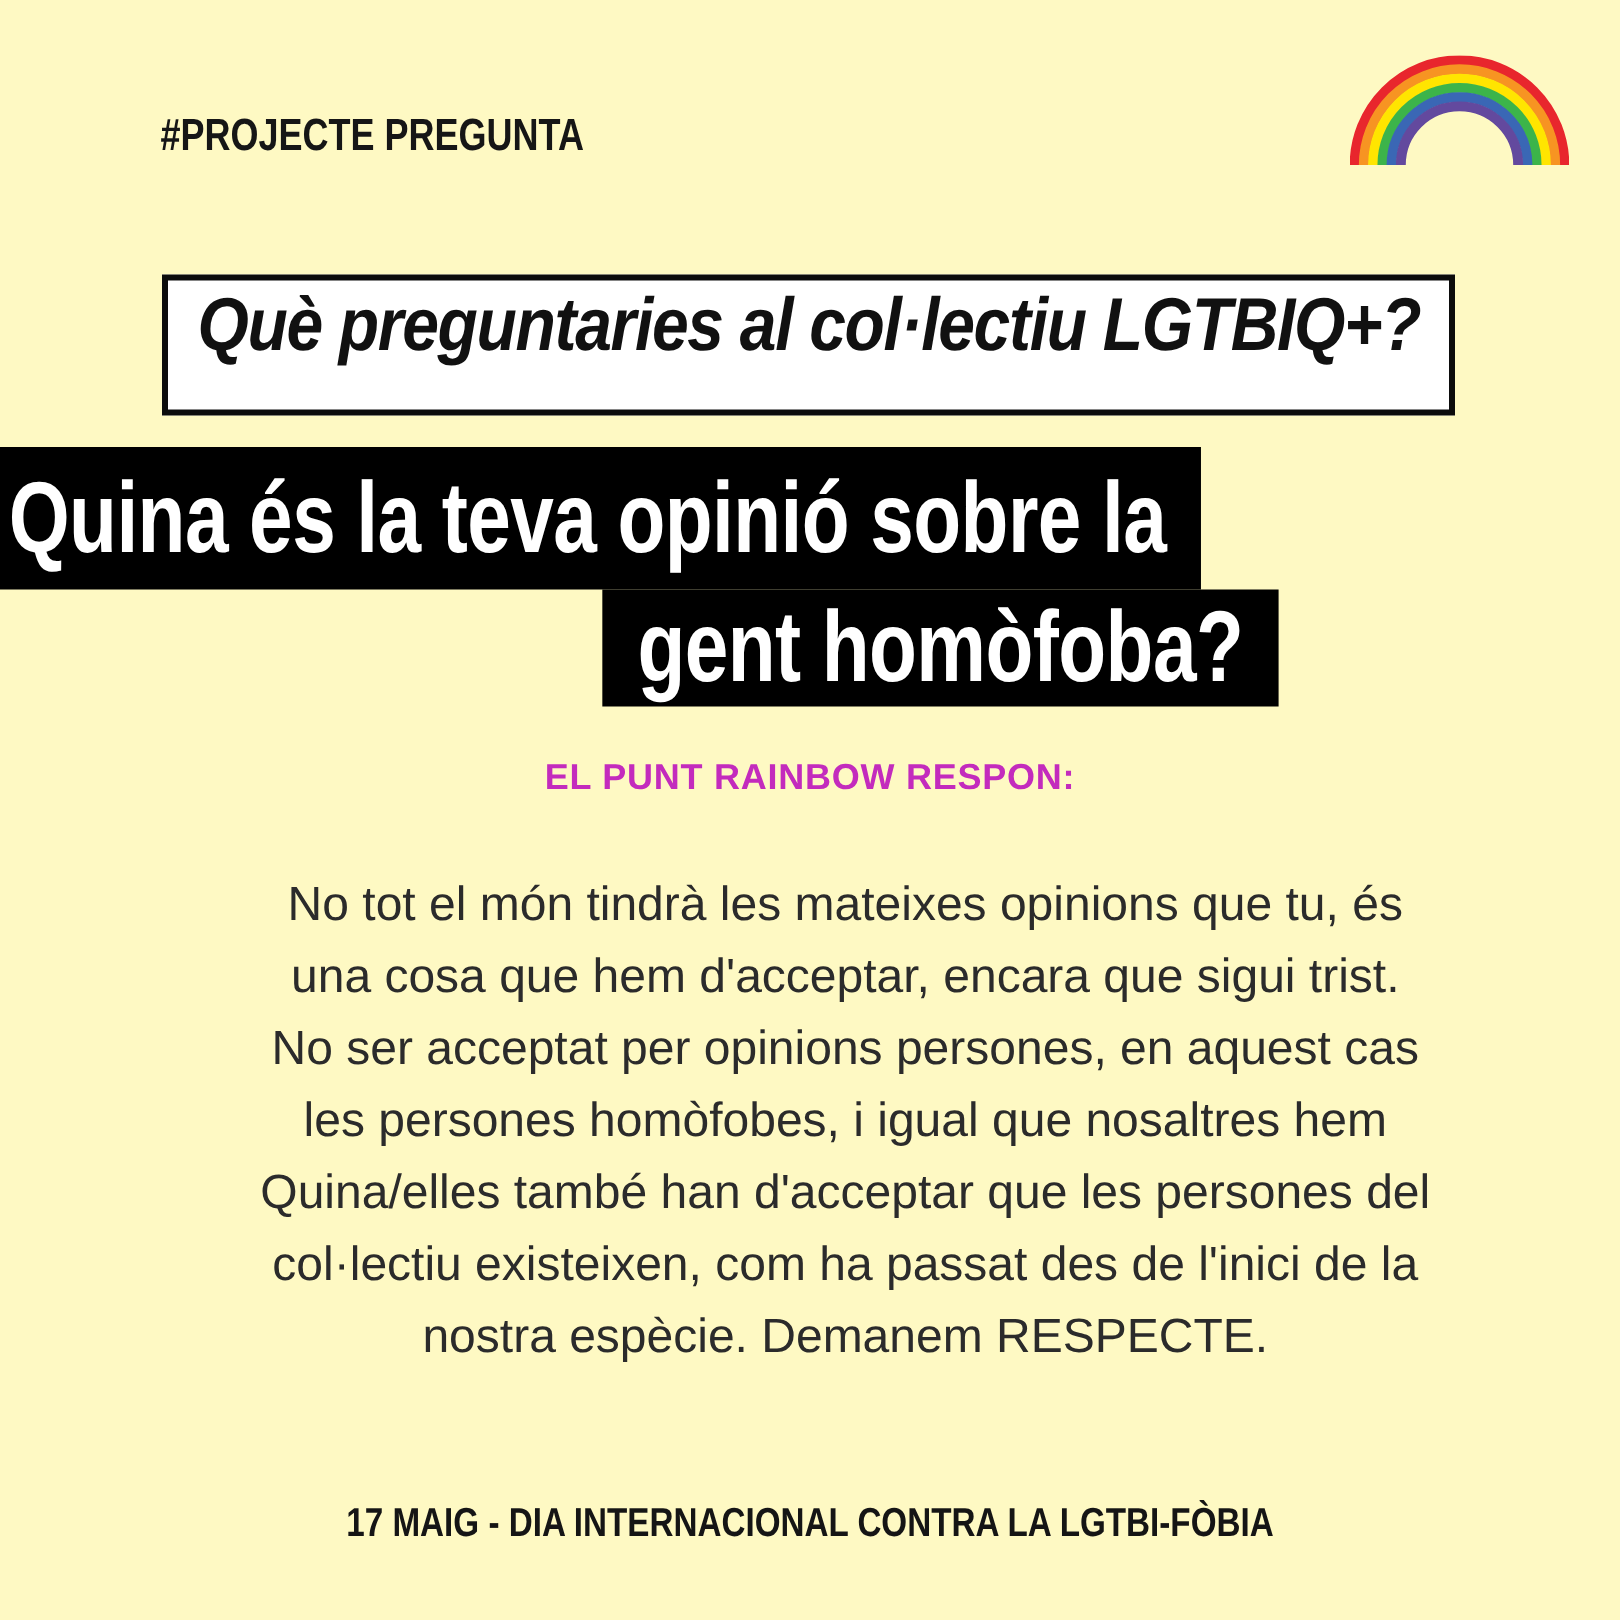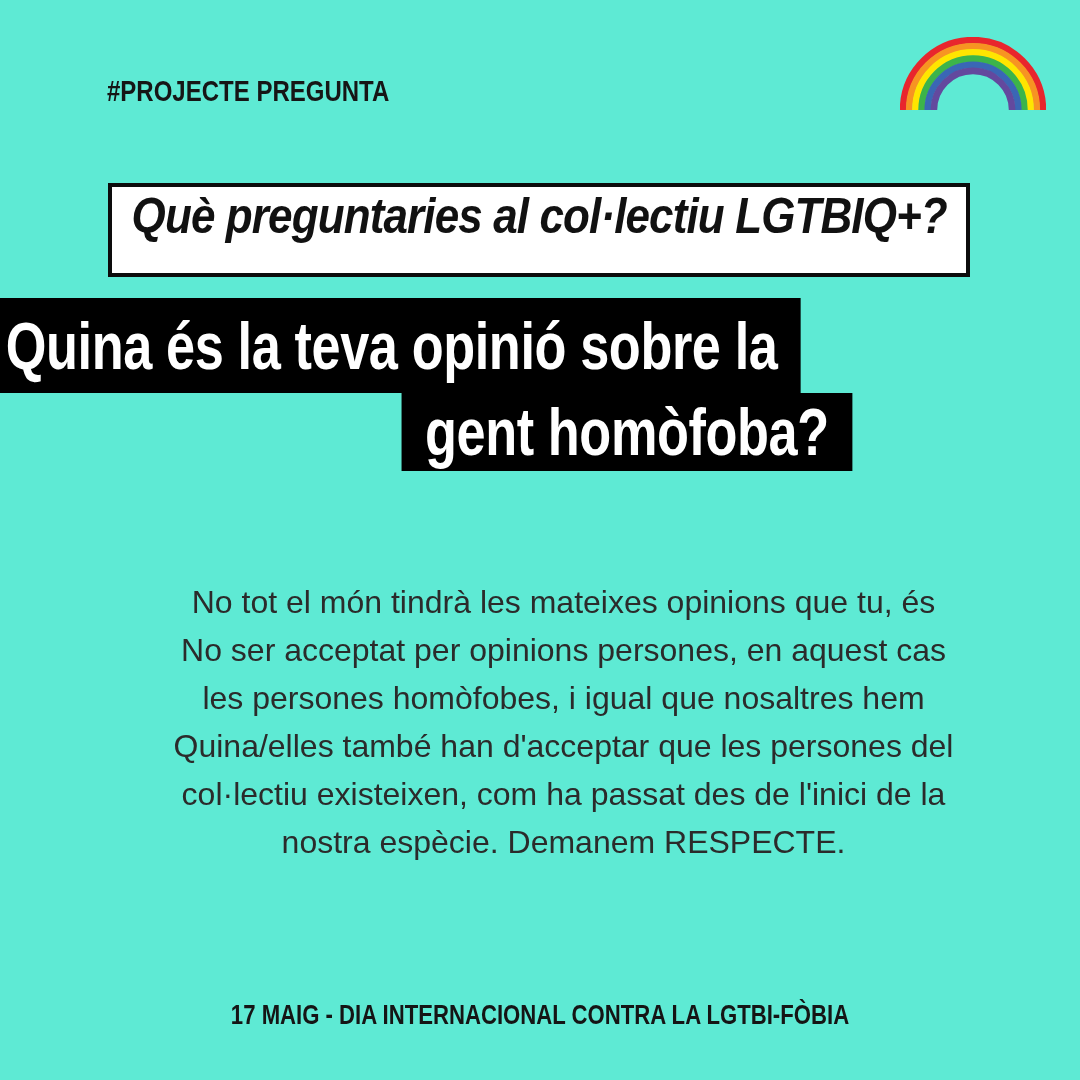--- a/index.html
+++ b/index.html
@@ -1,20 +1,20 @@
 <!DOCTYPE html>
 <html><head>
 <meta charset="utf-8">
 <style>
   html, body { margin: 0; padding: 0; background: #ffffff; }
   .canvas {
     position: relative;
     width: 1080px;
     height: 1080px;
-    background: #5eead4;
+    background: #fef9c3;
     overflow: hidden;
     font-family: "Liberation Sans", sans-serif;
     color: #1a1a1a;
   }
 
   
   .hashtag {
     position: absolute;
     left: 107px;
     top: 76px;
@@ -145,23 +145,25 @@
 
   <div class="qbox">
     <span class="qbox-text">Què preguntaries al col·lectiu LGTBIQ+?</span>
   </div>
 
   <div class="headline">
     <span class="hl-line hl-line1">Quina és la teva opinió sobre la</span>
     <span class="hl-line hl-line2">gent homòfoba?</span>
   </div>
 
+  <div class="respon">EL PUNT RAINBOW RESPON:</div>
 
   <div class="answer">
     <div class="answer-line">No tot el món tindrà les mateixes opinions que tu, és</div>
+    <div class="answer-line">una cosa que hem d'acceptar, encara que sigui trist.</div>
     <div class="answer-line">No ser acceptat per opinions persones, en aquest cas</div>
     <div class="answer-line">les persones homòfobes, i igual que nosaltres hem</div>
     <div class="answer-line">Quina/elles també han d'acceptar que les persones del</div>
     <div class="answer-line">col·lectiu existeixen, com ha passat des de l'inici de la</div>
     <div class="answer-line">nostra espècie. Demanem RESPECTE.</div>
   </div>
 
   <div class="footer">17 MAIG - DIA INTERNACIONAL CONTRA LA LGTBI-FÒBIA</div>
 
 </div>

